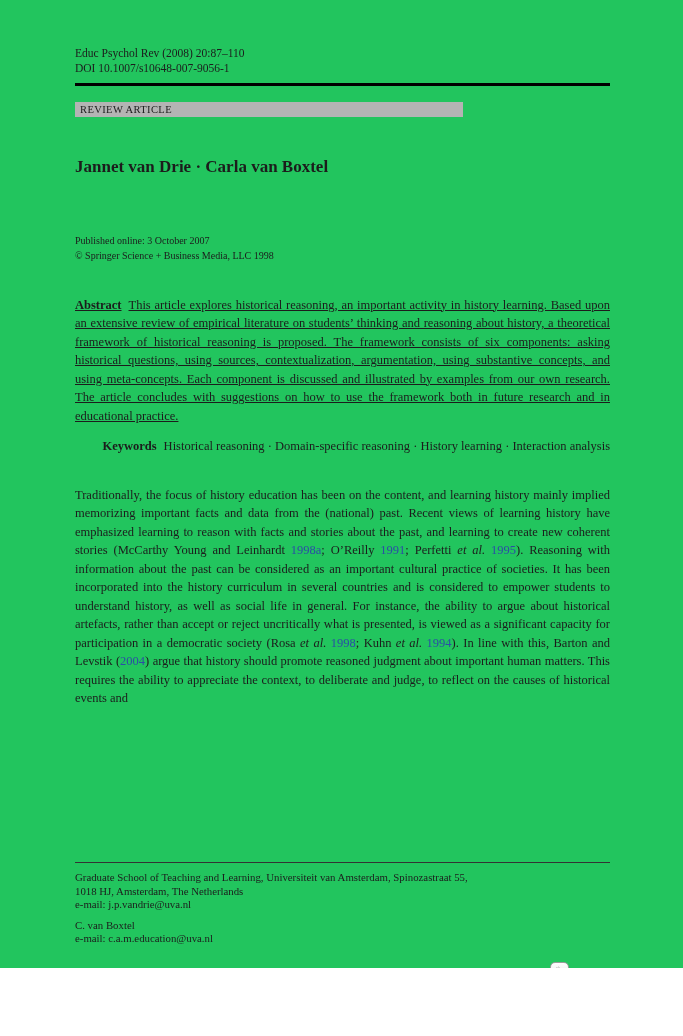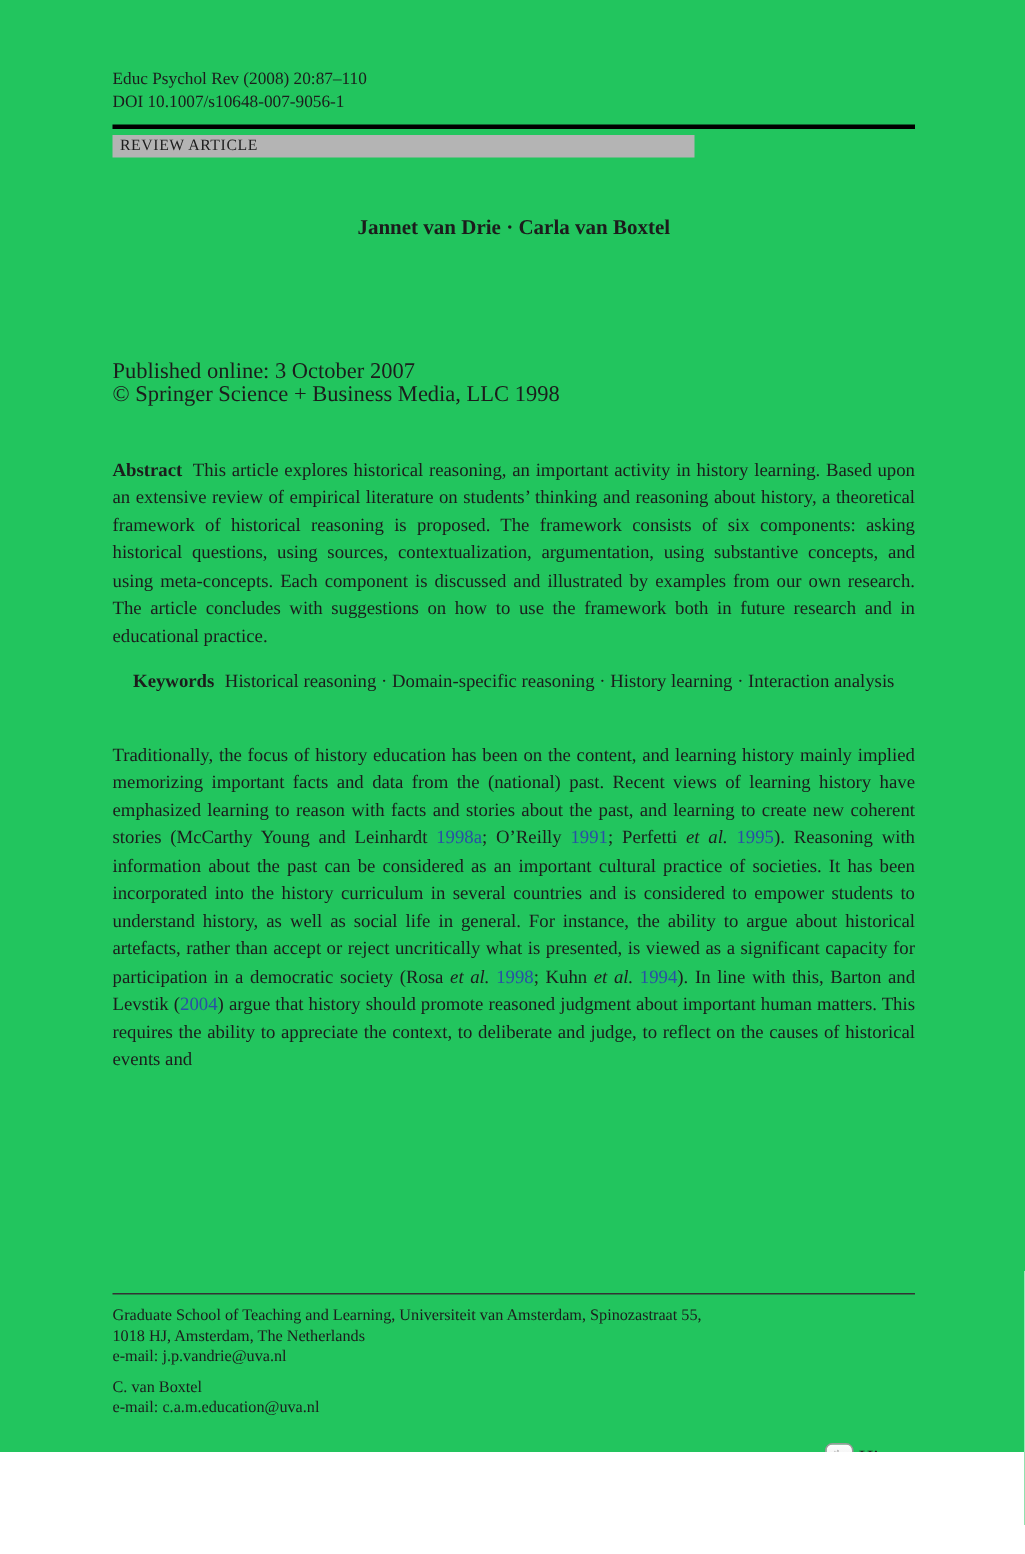--- a/index.html
+++ b/index.html
@@ -13,44 +13,44 @@
     background:#22c55e;
     box-sizing:border-box;
     padding:46px 73px 0 75px;
     font-family:"Liberation Serif","DejaVu Serif",serif;
     color:#1c1c1c;
     overflow:hidden;
   }
   .meta{font-size:11.5px;line-height:15px;}
   .rule-top{height:2.5px;background:#000;margin-top:7px;}
   .article-type{
-    margin-top:4px;
+    margin-top:16px;
     width:388px;
     background:var(--bar-bg);
     font-size:10.5px;
     letter-spacing:0.4px;
     padding:2px 0 2px 5px;
     box-sizing:border-box;
   }
   .title{
     margin-top:40px;
     font-size:17.5px;
     font-weight:bold;
     line-height:29px;
     letter-spacing:0.2px;
   }
-  .authors{margin-top:24px;font-size:14px;font-weight:bold;text-align:center;}
-  .pubinfo{margin-top:80px;font-size:15px;line-height:15.5px;}
+  .authors{margin-top:24px;font-size:17px;font-weight:bold;}
+  .pubinfo{margin-top:56px;font-size:10px;line-height:15.5px;}
   .para{
     font-size:12.5px;
     line-height:18.5px;
     text-align:justify;
   }
-  .abstract{margin-top:32px;}
-  .keywords{margin-top:12px;text-align:center;}
+  .abstract{margin-top:32px;text-decoration:underline;}
+  .keywords{margin-top:12px;text-align:right;}
   .bodytext{margin-top:30px;}
   .seg-bold{font-weight:bold;margin-right:7px;}
   .seg-italic{font-style:italic;}
   a.seg-link{color:var(--link-color);text-decoration:none;cursor:pointer;}
   .footnote{
     position:absolute;
     left:75px;right:73px;top:862px;
     font-size:10.8px;
     line-height:13.5px;
   }

